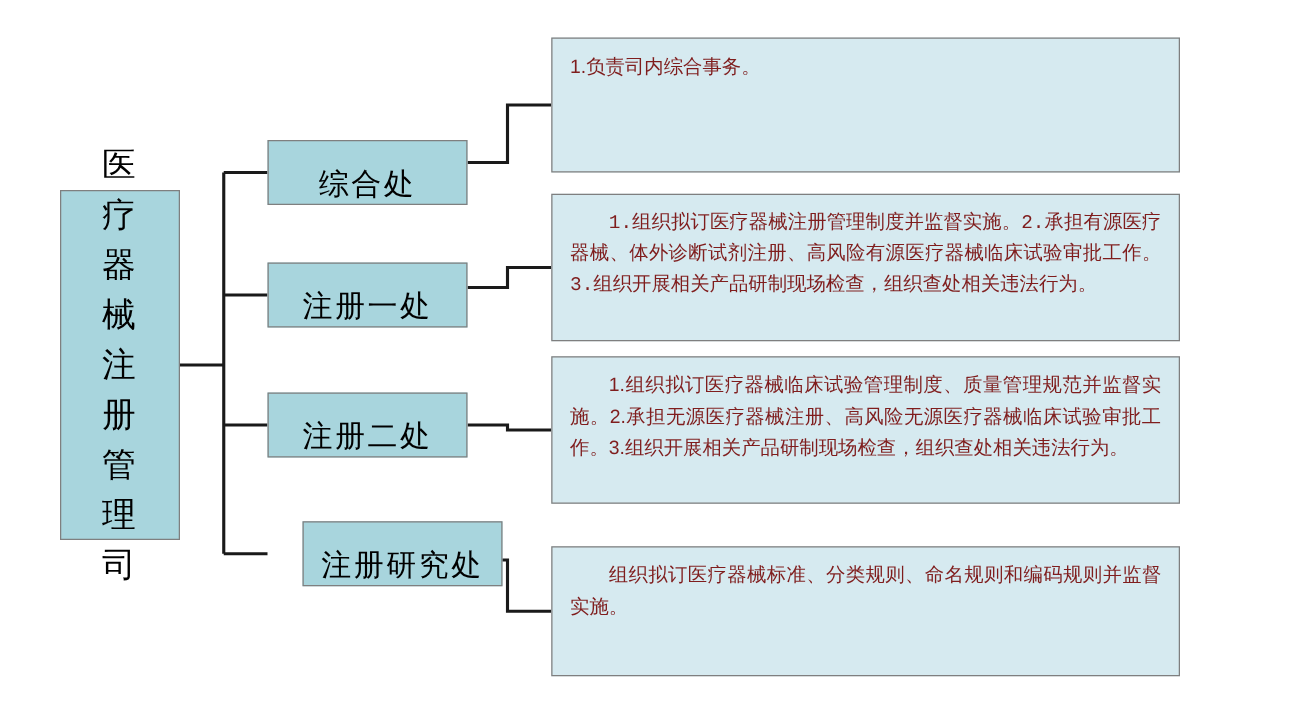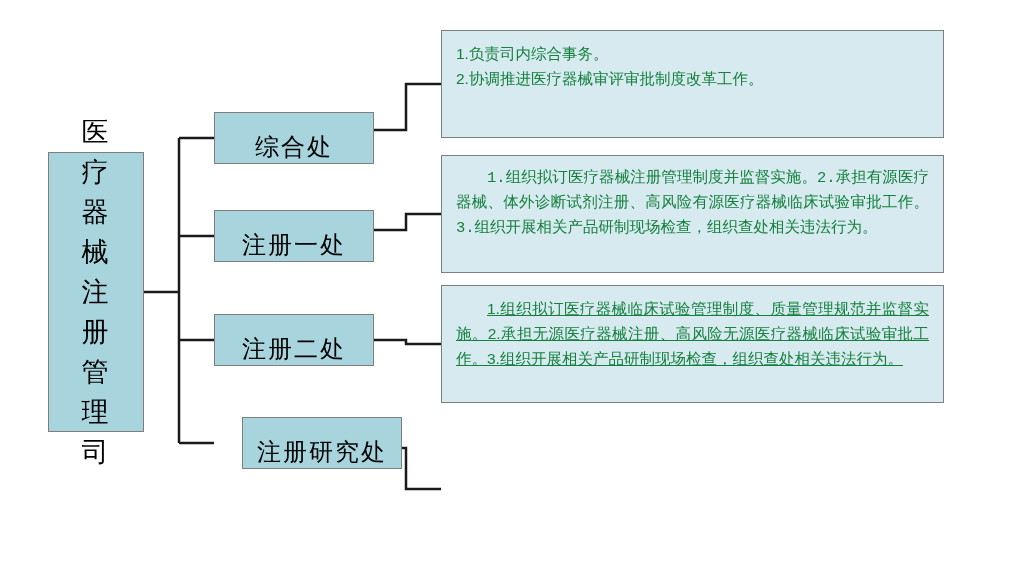--- a/index.html
+++ b/index.html
@@ -60,29 +60,29 @@
   .dept-0 { left: 214px; top: 112px; }
   .dept-1 { left: 214px; top: 210px; }
   .dept-2 { left: 214px; top: 314px; }
   .dept-3 { left: 214px; top: 417px; margin-left: 28px; }
 
   .desc-node {
     position: absolute;
     box-sizing: border-box;
     background: #d6eaf0;
     border: 1px solid #7f7f7f;
-    color: #15803d;
+    color: #7f1d1d;
     font-size: 15.5px;
     line-height: 25px;
     padding: 10px 14px;
     text-align: justify;
   }
   .desc-0 { left: 441px; top: 30px;  width: 503px; height: 108px; }
   .desc-1 { left: 441px; top: 155px; width: 503px; height: 118px; font-family: Liberation Mono, monospace; }
-  .desc-2 { left: 441px; top: 285px; width: 503px; height: 118px; text-decoration: underline; }
+  .desc-2 { left: 441px; top: 285px; width: 503px; height: 118px; }
   .desc-3 { left: 441px; top: 437px; width: 503px; height: 104px; }
   .desc-node p {
     margin: 0;
     text-indent: 2em;
   }
   .desc-node p.noindent {
     text-indent: 0;
   }
 </style>
 </head>
@@ -118,22 +118,24 @@
   </div>
   <div class="node dept-node dept-2">
     <span>注册二处</span>
   </div>
   <div class="node dept-node dept-3">
     <span>注册研究处</span>
   </div>
 
   <div class="desc-node desc-0">
     <p class="noindent">1.负责司内综合事务。</p>
-    <p class="noindent">2.协调推进医疗器械审评审批制度改革工作。</p>
   </div>
   <div class="desc-node desc-1">
     <p>1.组织拟订医疗器械注册管理制度并监督实施。2.承担有源医疗器械、体外诊断试剂注册、高风险有源医疗器械临床试验审批工作。3.组织开展相关产品研制现场检查，组织查处相关违法行为。</p>
   </div>
   <div class="desc-node desc-2">
     <p>1.组织拟订医疗器械临床试验管理制度、质量管理规范并监督实施。2.承担无源医疗器械注册、高风险无源医疗器械临床试验审批工作。3.组织开展相关产品研制现场检查，组织查处相关违法行为。</p>
   </div>
+  <div class="desc-node desc-3">
+    <p>组织拟订医疗器械标准、分类规则、命名规则和编码规则并监督实施。</p>
+  </div>
 
 </div>
 
 </body></html>

